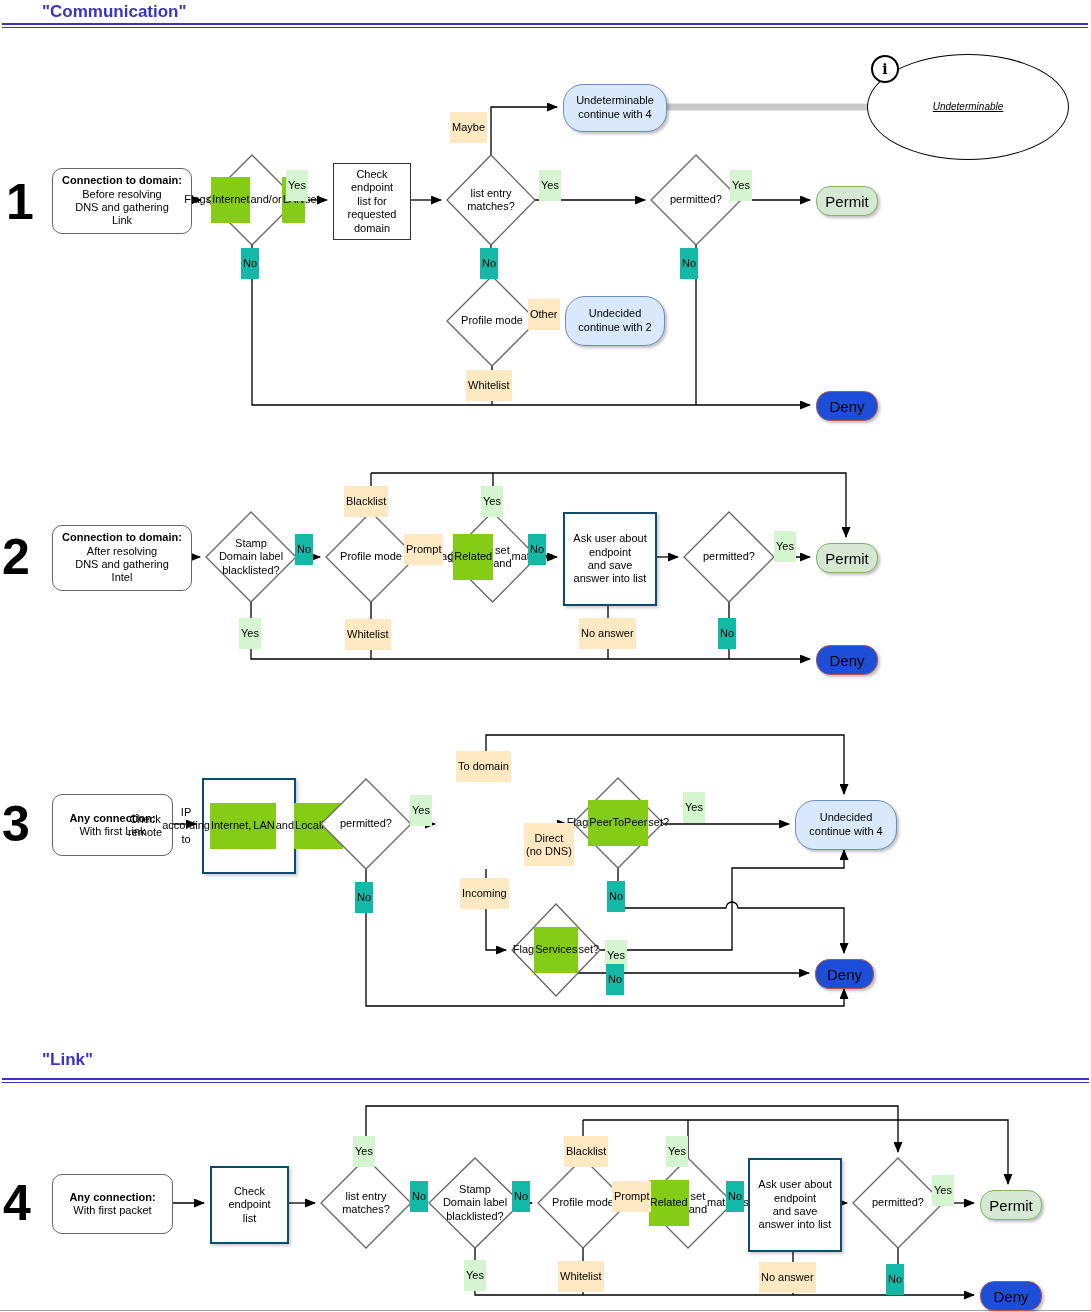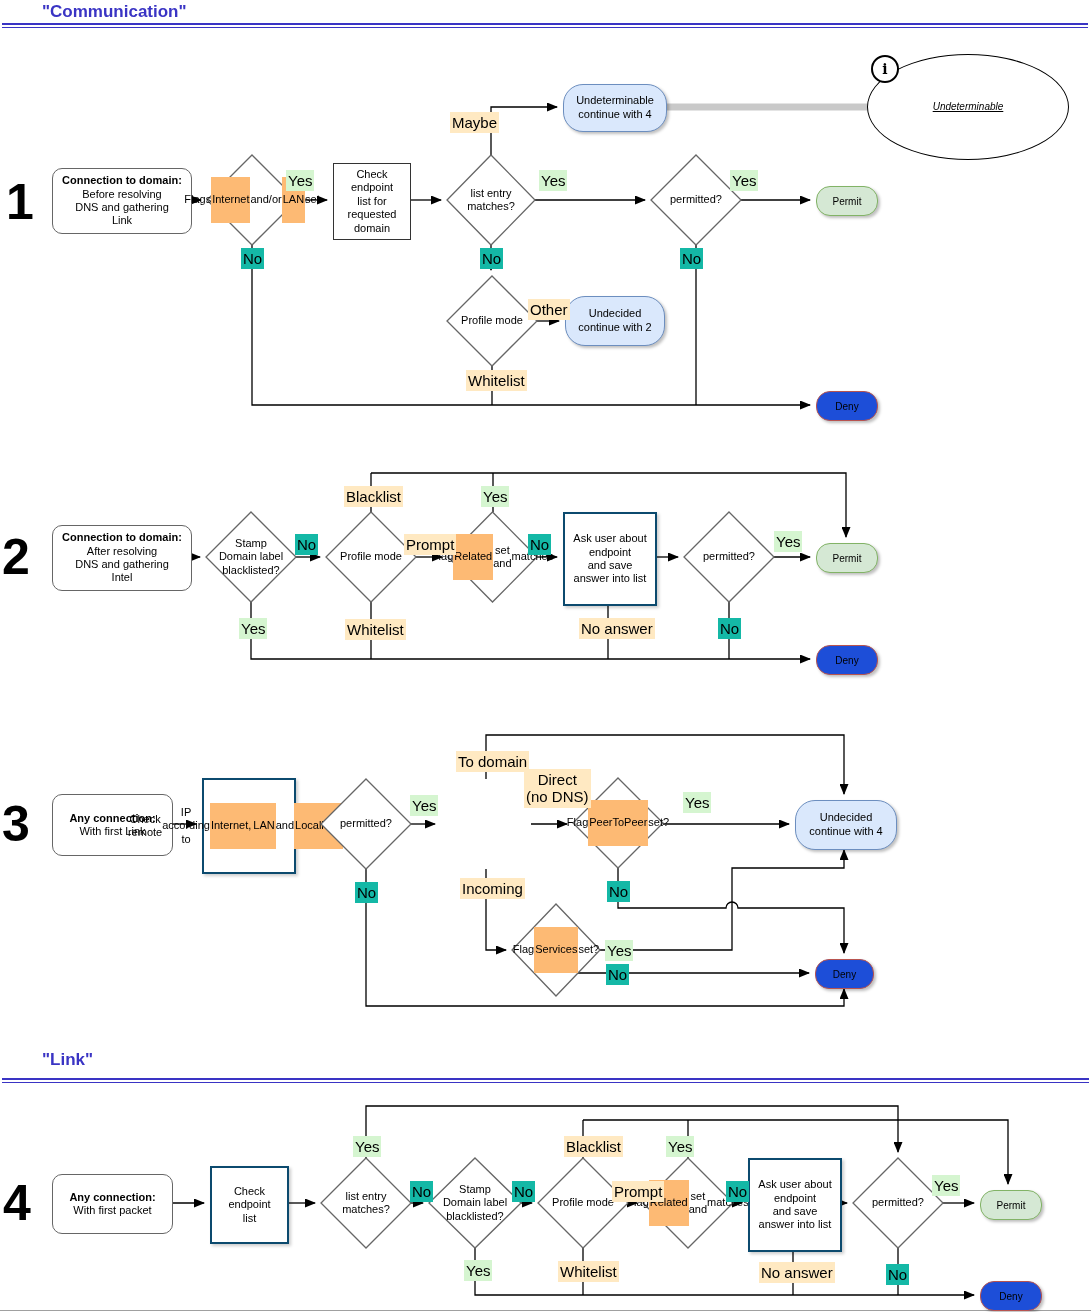--- a/index.html
+++ b/index.html
@@ -11,29 +11,29 @@
   .start{position:absolute;border:1.5px solid #666;border-radius:10px;background:#fff;display:flex;align-items:center;justify-content:center;text-align:center;font-size:11px;line-height:1.22;z-index:2;}
   .start .pre{white-space:pre-line;}
   .b{font-weight:bold;}
   .proc{position:absolute;background:#fff;display:flex;align-items:center;justify-content:center;text-align:center;font-size:11px;line-height:1.22;white-space:pre-line;z-index:2;}
   .proc.thin{border:1px solid #333;}
   .proc.thick{border:2px solid #0c4a6e;box-shadow:2px 2px 3px rgba(0,0,0,.2);}
   .diamond{position:absolute;z-index:2;}
   .diamond svg{position:absolute;left:0;top:0;overflow:visible;}
   .diamond polygon{fill:#fff;stroke:#666;stroke-width:1.3;}
   .dtext{position:absolute;left:0;top:0;right:0;bottom:0;display:flex;align-items:center;justify-content:center;text-align:center;font-size:11px;line-height:1.2;white-space:pre-line;}
-  .pill{position:absolute;border-radius:14px;display:flex;align-items:center;justify-content:center;font-size:10px;box-shadow:2px 2px 3px rgba(0,0,0,.25);z-index:2;}
+  .pill{position:absolute;border-radius:14px;display:flex;align-items:center;justify-content:center;font-size:15px;box-shadow:2px 2px 3px rgba(0,0,0,.25);z-index:2;}
   .pill.green{background:#d5e8d4;border:1.3px solid #82b366;}
   .pill.red{background:#1d4ed8;border:1.3px solid #b85450;}
   .bluebox{position:absolute;background:#dae8fc;border:1.3px solid #6c8ebf;border-radius:20px;display:flex;align-items:center;justify-content:center;text-align:center;font-size:11px;line-height:1.25;white-space:pre-line;box-shadow:2px 2px 3px rgba(0,0,0,.25);z-index:2;}
-  .lab{position:absolute;font-size:15px;line-height:1.15;padding:2px 2px;white-space:pre-line;text-align:center;z-index:3;}
+  .lab{position:absolute;font-size:11px;line-height:1.15;padding:9px 2px;white-space:pre-line;text-align:center;z-index:3;}
   .lab.g{background:#d5f5d0;}
   .lab.r{background:#14b8a6;}
   .lab.y{background:#ffe9c2;}
-  .hl{background:#fdba74;padding:16px 1px;}
+  .hl{background:#84cc16;padding:16px 1px;}
   .callout{position:absolute;border:1.5px solid #000;border-radius:50%;background:#fff;display:flex;flex-direction:column;align-items:center;justify-content:center;text-align:center;font-size:10px;line-height:1.33;z-index:2;}
   .callout .t{font-style:italic;text-decoration:underline;}
   .callout .pre{white-space:pre-line;}
   .icircle{position:absolute;width:24px;height:24px;border:2px solid #000;border-radius:50%;background:#fff;display:flex;align-items:center;justify-content:center;font-family:"DejaVu Serif",serif;font-weight:bold;font-size:14px;z-index:3;}
 </style>
 </head>
 <body>
 
 <div id="canvas">
 
@@ -251,21 +251,21 @@
     <svg width="88" height="92">
         <polygon points="44,0 88,46 44,92 0,46"></polygon>
       </svg>
     <div class="dtext"><span>Flag</span><br><span class="hl">Services</span><br><span>set?</span></div>
   </div>
   <div class="bluebox" style="left:795px;top:800px;width:100px;height:48px;">Undecided
 continue with 4</div>
   <div class="pill red" style="left:815px;top:959px;width:57px;height:28px;">Deny</div>
   <div class="lab g" style="left:410px;top:795px;">Yes</div>
   <div class="lab y" style="left:456px;top:751px;">To domain</div>
-  <div class="lab y" style="left:524px;top:769px;">Direct
+  <div class="lab y" style="left:524px;top:823px;">Direct
 (no DNS)</div>
   <div class="lab g" style="left:683px;top:792px;">Yes</div>
   <div class="lab y" style="left:460px;top:878px;">Incoming</div>
   <div class="lab r" style="left:355px;top:882px;">No</div>
   <div class="lab r" style="left:607px;top:881px;">No</div>
   <div class="lab g" style="left:605px;top:940px;">Yes</div>
   <div class="lab r" style="left:606px;top:964px;">No</div>
 
   <div class="start" style="left:52px;top:1174px;width:119px;height:58px;">
     <div>

